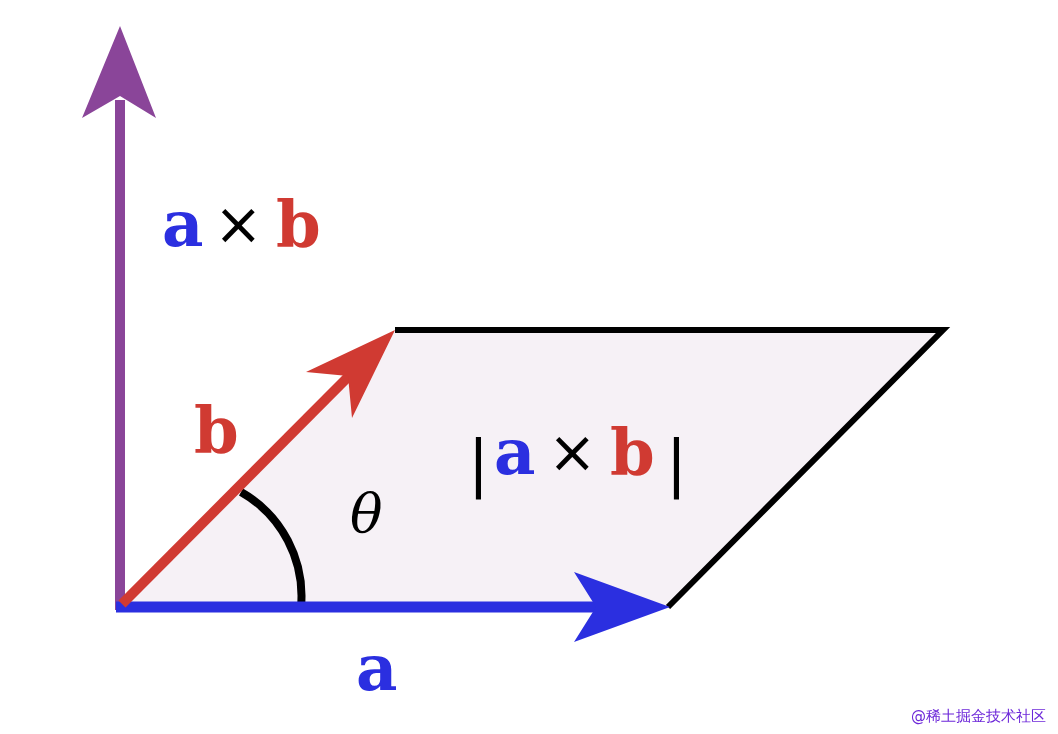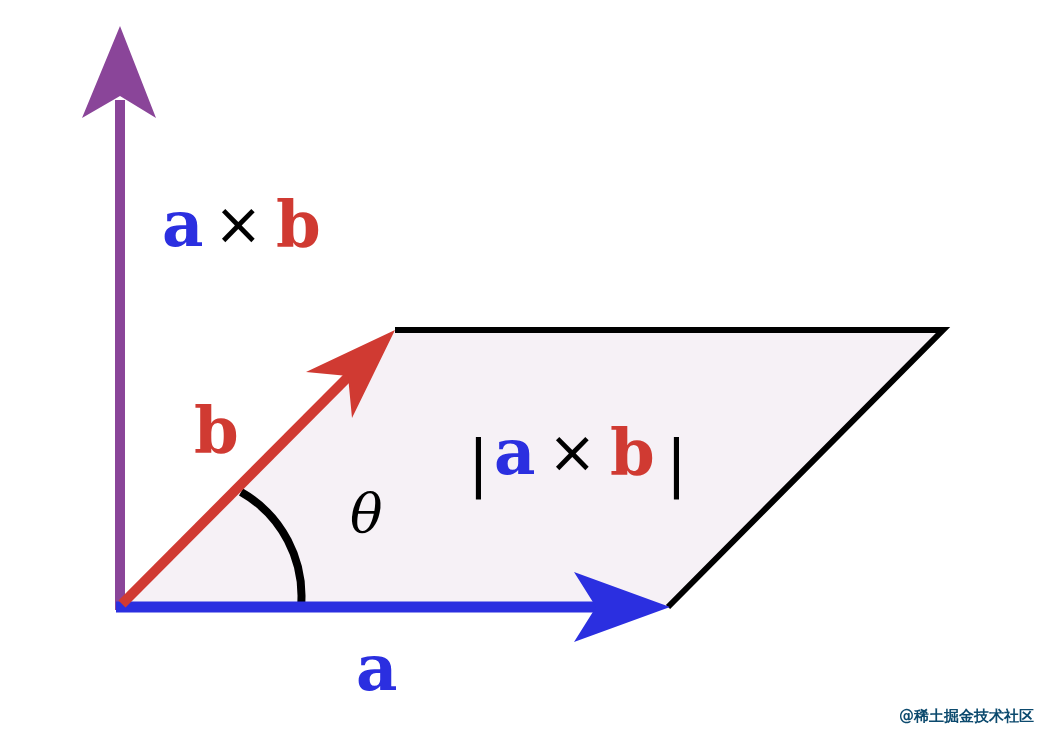--- a/index.html
+++ b/index.html
@@ -1,21 +1,21 @@
 <!DOCTYPE html>
 <html><head>
   <meta charset="utf-8">
   <style>
     html, body { margin: 0; padding: 0; background: #ffffff; }
     body { width: 1058px; height: 734px; position: relative; overflow: hidden; }
     svg { position: absolute; left: 0; top: 0; }
     .lbl { font-family: "DejaVu Serif", "Liberation Serif", serif; font-weight: bold; }
     .watermark {
-      position: absolute; right: 24px; bottom: 8px;
-      font-family: "DejaVu Sans", sans-serif; font-size: 15px; color: #0c4a6e; font-weight: bold;
+      position: absolute; right: 12px; bottom: 8px;
+      font-family: "DejaVu Sans", sans-serif; font-size: 15px; color: #6d28d9;
     }
   </style>
 </head>
 <body>
 
 <svg width="1058" height="734" viewBox="0 0 1058 734">
 
   <polygon points="120,607 668,607 943,330 395,330" fill="#f6f1f6" stroke="none"></polygon>
 
   <polyline points="395,330 943,330 668,607" fill="none" stroke="#000" stroke-width="6" stroke-linejoin="miter"></polyline>

